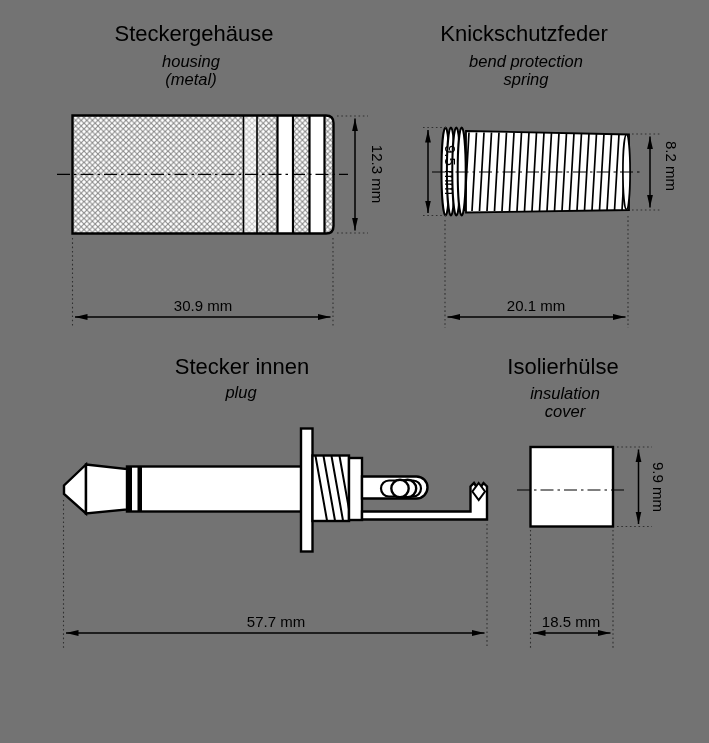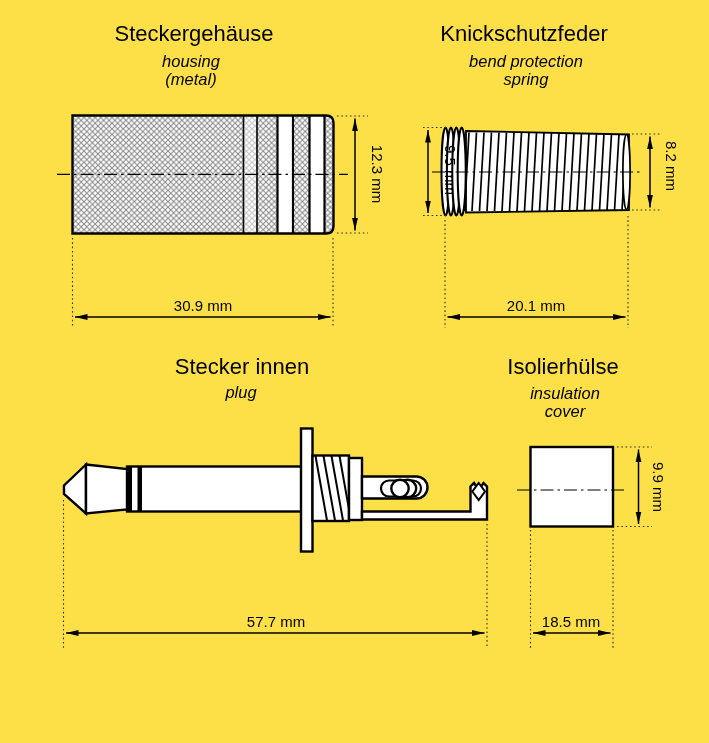--- a/index.html
+++ b/index.html
@@ -1,16 +1,16 @@
 <!DOCTYPE html>
 <html><head>
 <meta charset="utf-8">
 <style>
   html,body{margin:0;padding:0;background:#fff;}
-  .canvas{position:relative;width:709px;height:743px;background:#fde047;overflow:hidden;}
+  .canvas{position:relative;width:709px;height:743px;background:#737373;overflow:hidden;}
   svg{display:block;}
   .outline{fill:#ffffff;stroke:#000000;stroke-width:2.4;stroke-linejoin:miter;}
   .sep{stroke:#000;fill:none;}
   .dim{stroke:#000;stroke-width:1.5;fill:none;}
   .ext{stroke:#303030;stroke-width:1.1;stroke-dasharray:1.6 2.7;fill:none;}
   .cl{stroke:#000;stroke-width:1.2;stroke-dasharray:13 4 2.5 4;fill:none;}
   .coil{stroke:#000;stroke-width:1.7;fill:none;}
   .title{font:22px "Liberation Sans",sans-serif;fill:#000;text-anchor:middle;}
   .subtitle{font:italic 16.5px "Liberation Sans",sans-serif;fill:#000;text-anchor:middle;}
   .dimtext{font:15px "Liberation Sans",sans-serif;fill:#000;text-anchor:middle;}

